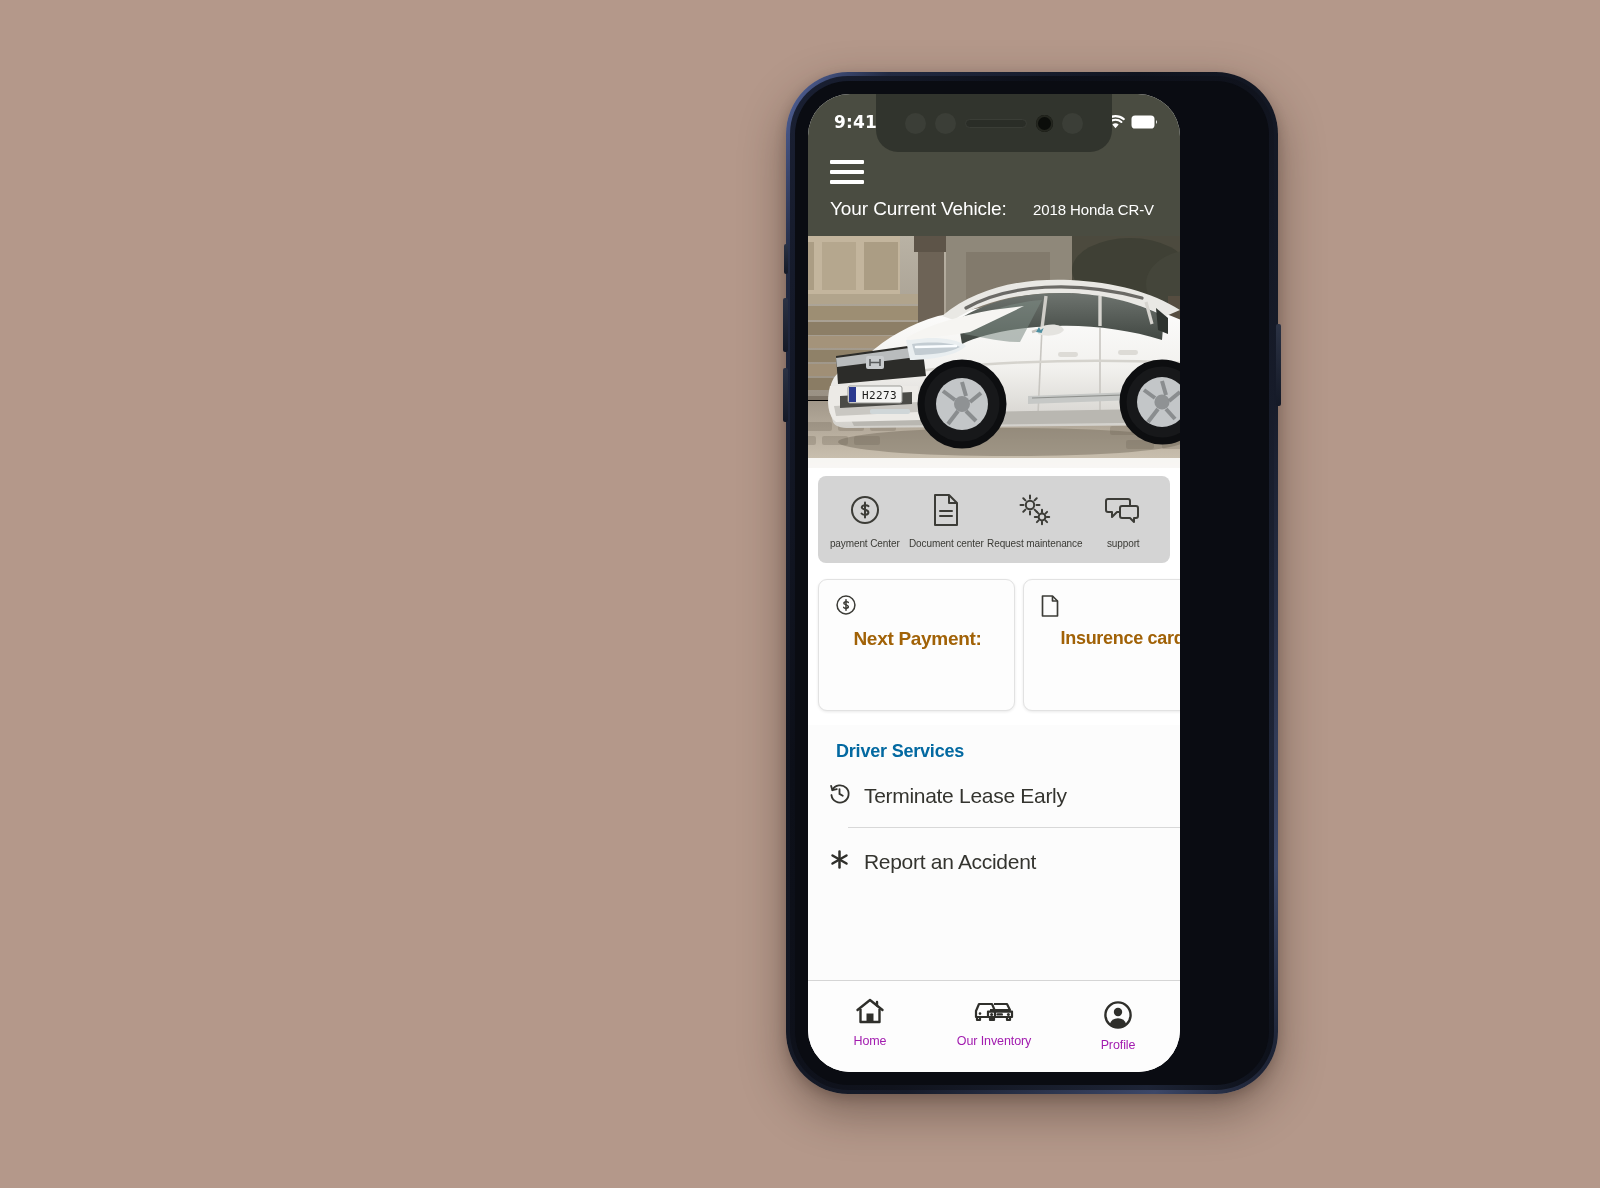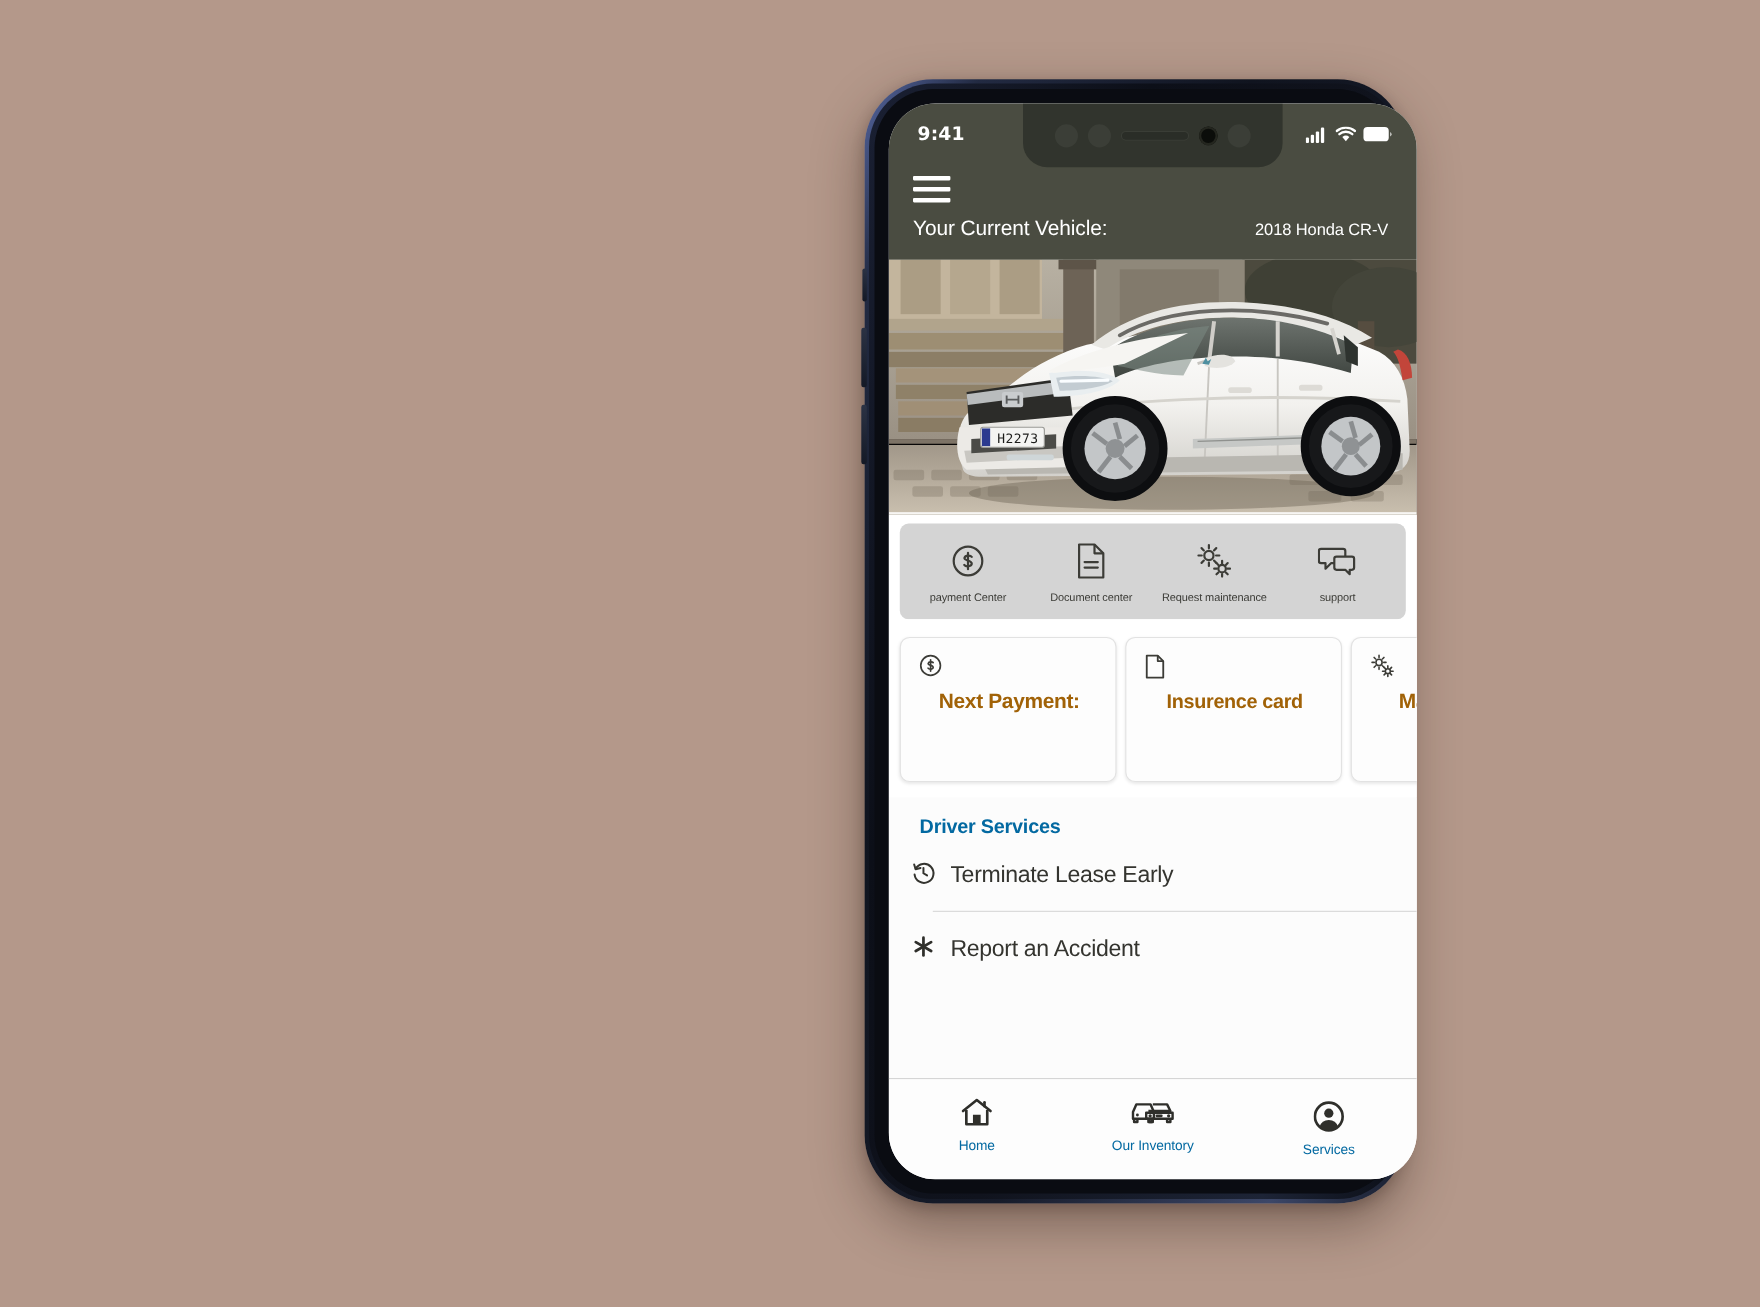--- a/index.html
+++ b/index.html
@@ -49,21 +49,21 @@
   }
   .btn-mute  { left: -2px; top: 172px;  width: 4px; height: 30px; }
   .btn-volup { left: -3px; top: 226px;  width: 5px; height: 54px; }
   .btn-voldn { left: -3px; top: 296px;  width: 5px; height: 54px; }
   .btn-power { right: -3px; top: 252px; width: 5px; height: 82px; }
 
   
   .screen {
     position: absolute;
     left: 22px; top: 22px;
-    width: 480px; height: 978px;
+    width: 372px; height: 978px;
     border-radius: 42px;
     overflow: hidden;
     background: #ffffff;
     display: flex;
     flex-direction: column;
   }
 
   
   .header {
     background: #4a4c41;
@@ -232,21 +232,21 @@
     padding: 13px 0 10px 0;
     height: 92px;
   }
   .nav-item {
     flex: 1 1 0;
     display: flex; flex-direction: column;
     align-items: center; gap: 6px;
     cursor: pointer;
   }
   .nav-ico { height: 34px; display: flex; align-items: center; justify-content: center; }
-  .nav-label { font-size: 12.5px; color: #0369a1; letter-spacing: -0.1px; }
+  .nav-label { font-size: 12.5px; color: #a21caf; letter-spacing: -0.1px; }
   .nav-item.nav-profile { align-self: flex-start; padding-top: 4px; }
 
   
   .notch {
     position: absolute;
     left: 50%;
     transform: translateX(-50%);
     top: 0;
     width: 236px;
     height: 58px;
@@ -663,21 +663,21 @@
       </div>
 
       <div class="nav-item nav-profile">
         <div class="nav-ico">
           <svg width="28" height="28" viewBox="0 0 28 28">
             <circle cx="14" cy="14" r="12.6" fill="none" stroke="#2f2f2b" stroke-width="2.4"></circle>
             <circle cx="14" cy="11" r="4.2" fill="#2f2f2b"></circle>
             <path d="M5.6 23.4 a8.8 8.8 0 0 1 16.8 0 A12.6 12.6 0 0 1 5.6 23.4 Z" fill="#2f2f2b"></path>
           </svg>
         </div>
-        <div class="nav-label">Services</div>
+        <div class="nav-label">Profile</div>
       </div>
 
     </div>
 
     <div class="notch">
       <div class="notch-sensor"></div>
       <div class="notch-sensor"></div>
       <div class="notch-speaker"></div>
       <div class="notch-camera"></div>
       <div class="notch-sensor"></div>

